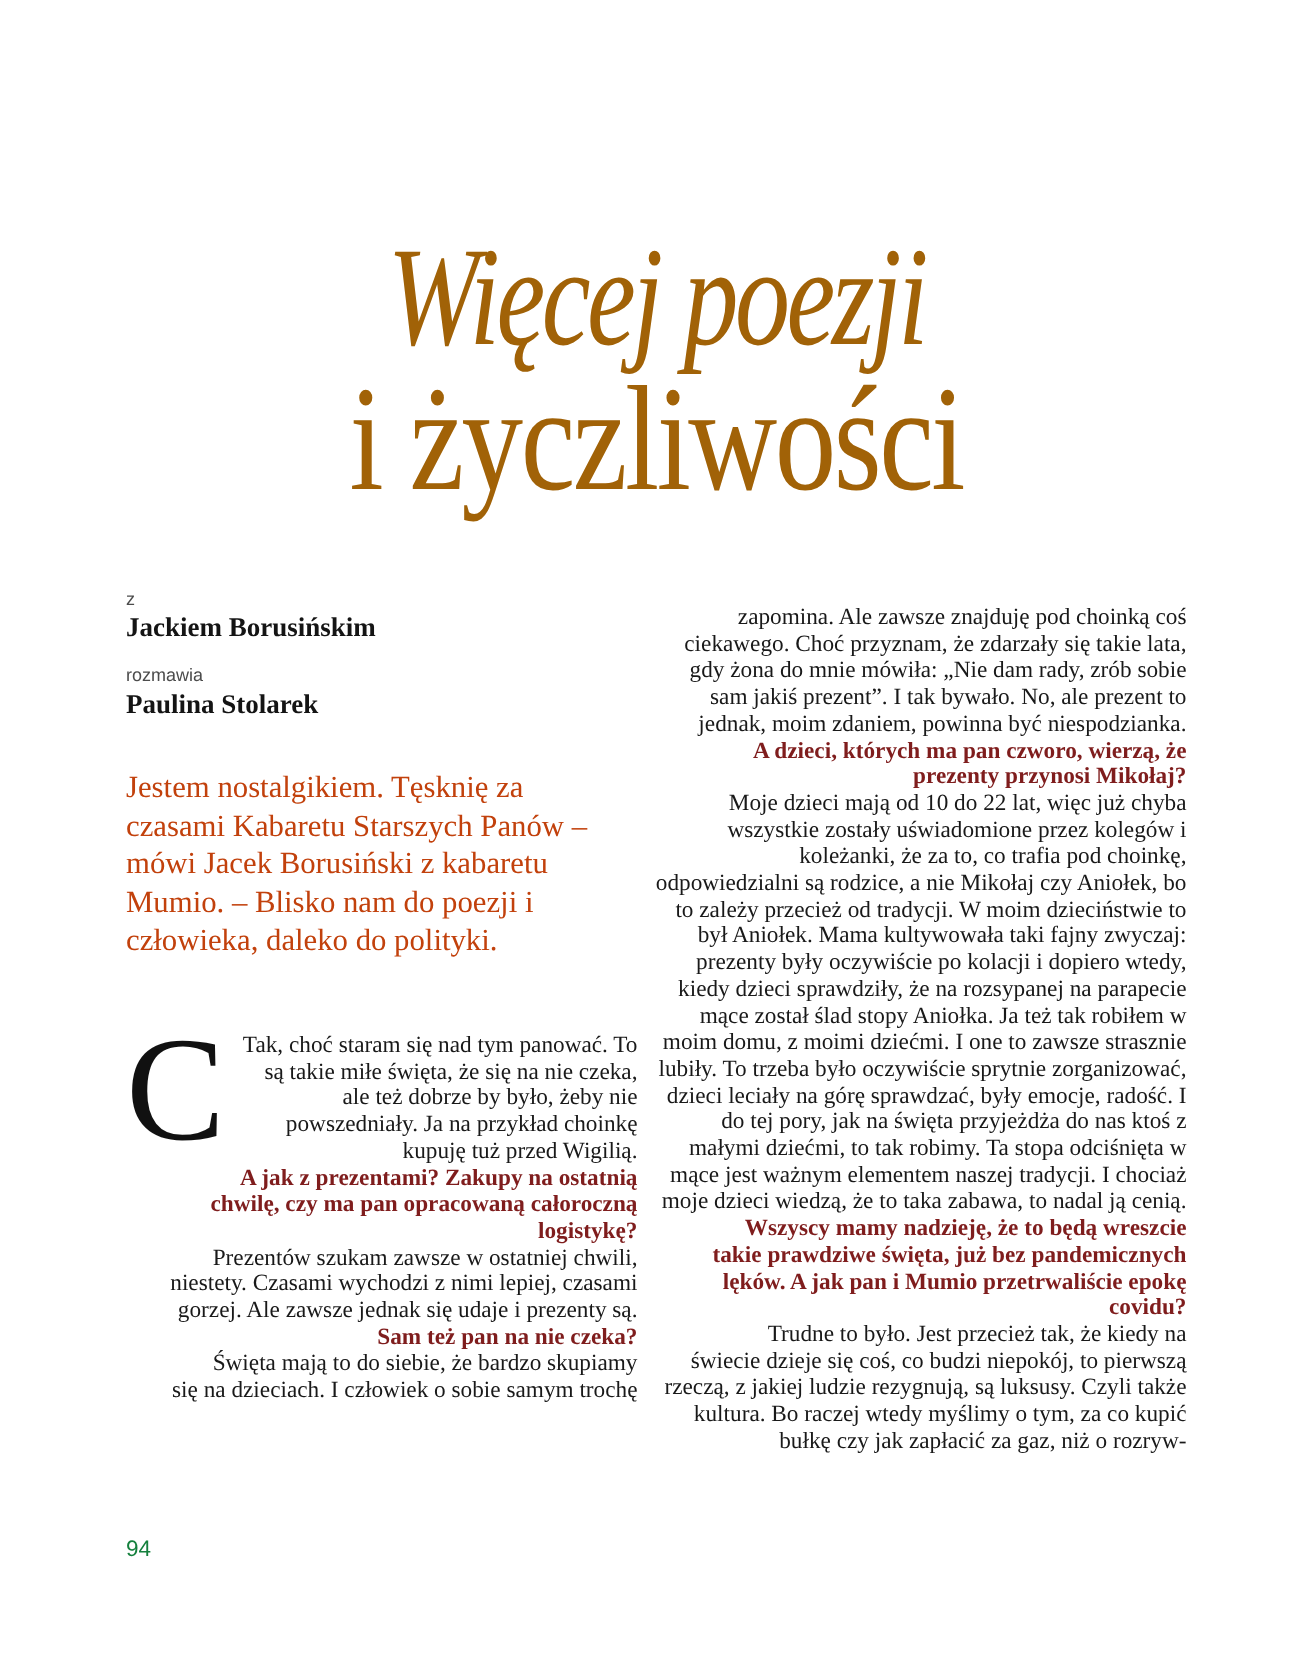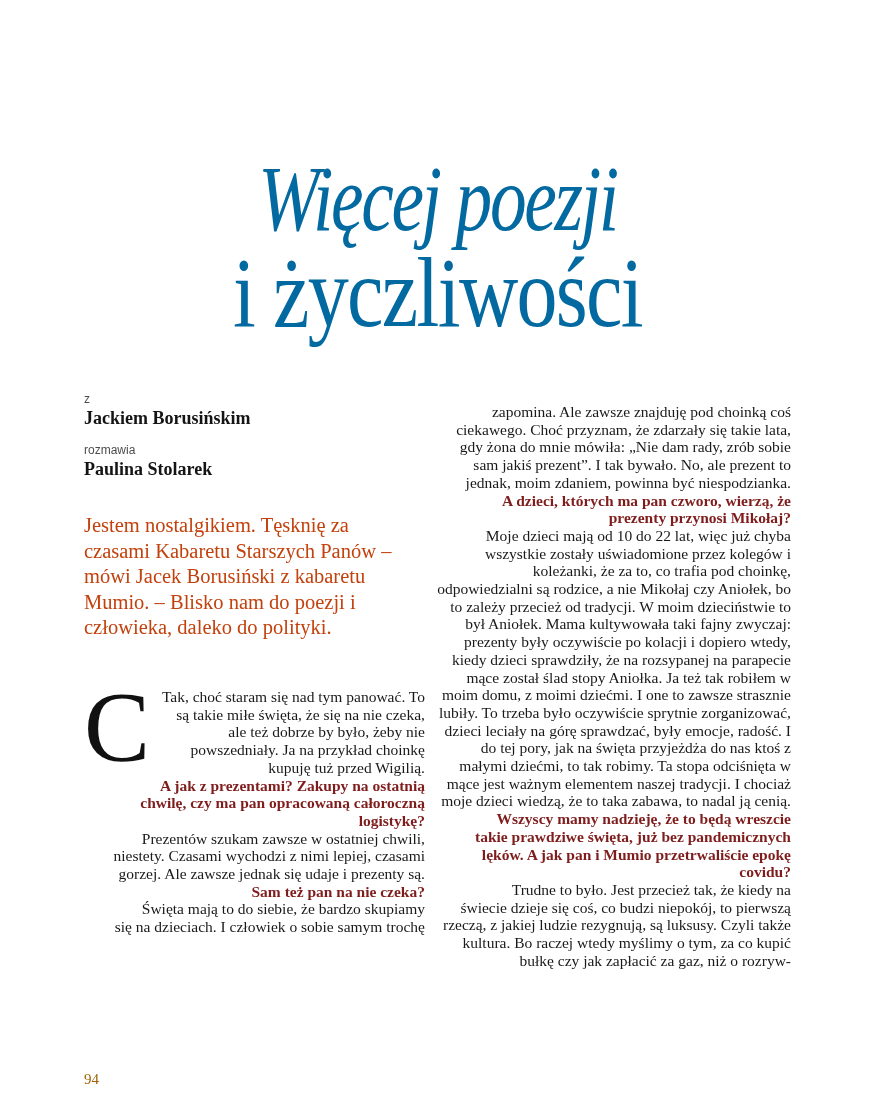--- a/index.html
+++ b/index.html
@@ -13,21 +13,21 @@
     color: #1a1a1a;
   }
 
   
   .masthead {
     position: absolute;
     top: 148px;
     left: 84px;
     width: 707px;
     text-align: center;
-    color: #0369a1;
+    color: #a16207;
   }
   .title-line1 {
     font-style: italic;
     font-size: 94px;
     line-height: 100px;
     letter-spacing: -3px;
     transform: scaleX(0.78);
     transform-origin: 50% 50%;
     white-space: nowrap;
   }
@@ -87,25 +87,25 @@
     font-size: 99px;
     line-height: 72px;
     height: 70px;
     margin: 3px 11px 0 0;
     color: #111111;
   }
 
   
   .page-number {
     position: absolute;
-    top: 1071px;
+    top: 1024px;
     left: 84px;
-    font-family: Liberation Serif, serif;
+    font-family: Liberation Sans, sans-serif;
     font-size: 15px;
-    color: #a16207;
+    color: #15803d;
   }
 </style>
 </head>
 <body>
 
 <div class="page">
 
   <header class="masthead">
     <div class="title-line1">Więcej poezji</div>
     <div class="title-line2">i życzliwości</div>

